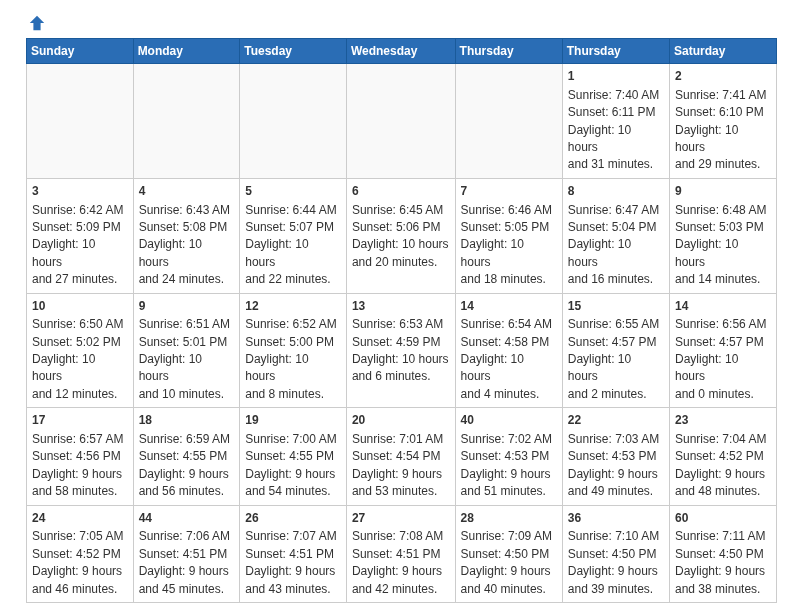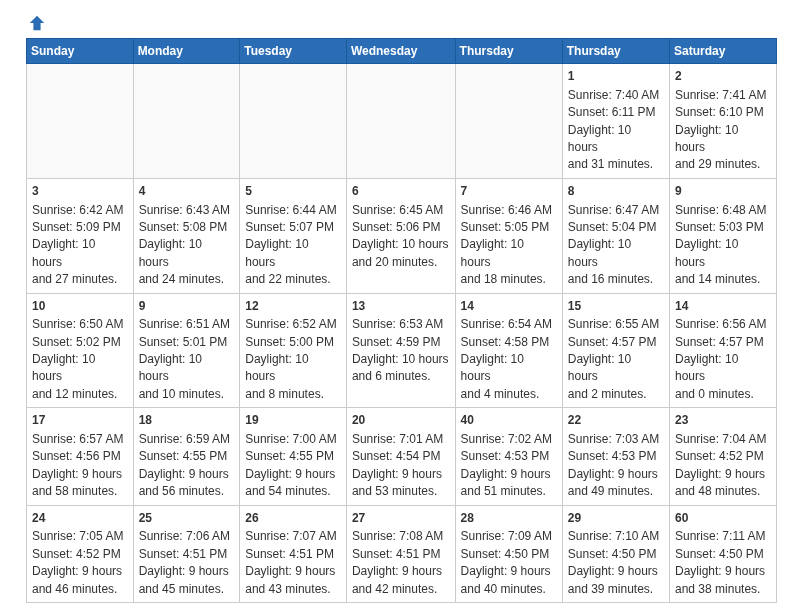--- a/index.html
+++ b/index.html
@@ -241,37 +241,37 @@
             <span class="day-number">23</span>
             <div class="day-info">Sunrise: 7:04 AM<br>Sunset: 4:52 PM<br>Daylight: 9 hours<br>and 48 minutes.</div>
           </td>
         </tr>
         <tr>
           <td>
             <span class="day-number">24</span>
             <div class="day-info">Sunrise: 7:05 AM<br>Sunset: 4:52 PM<br>Daylight: 9 hours<br>and 46 minutes.</div>
           </td>
           <td>
-            <span class="day-number">25</span>
+            <span class="day-number">44</span>
             <div class="day-info">Sunrise: 7:06 AM<br>Sunset: 4:51 PM<br>Daylight: 9 hours<br>and 45 minutes.</div>
           </td>
           <td>
             <span class="day-number">26</span>
             <div class="day-info">Sunrise: 7:07 AM<br>Sunset: 4:51 PM<br>Daylight: 9 hours<br>and 43 minutes.</div>
           </td>
           <td>
             <span class="day-number">27</span>
             <div class="day-info">Sunrise: 7:08 AM<br>Sunset: 4:51 PM<br>Daylight: 9 hours<br>and 42 minutes.</div>
           </td>
           <td>
             <span class="day-number">28</span>
             <div class="day-info">Sunrise: 7:09 AM<br>Sunset: 4:50 PM<br>Daylight: 9 hours<br>and 40 minutes.</div>
           </td>
           <td>
-            <span class="day-number">29</span>
+            <span class="day-number">36</span>
             <div class="day-info">Sunrise: 7:10 AM<br>Sunset: 4:50 PM<br>Daylight: 9 hours<br>and 39 minutes.</div>
           </td>
           <td>
             <span class="day-number">60</span>
             <div class="day-info">Sunrise: 7:11 AM<br>Sunset: 4:50 PM<br>Daylight: 9 hours<br>and 38 minutes.</div>
           </td>
         </tr>
       </tbody>
   </table>
 </div>

